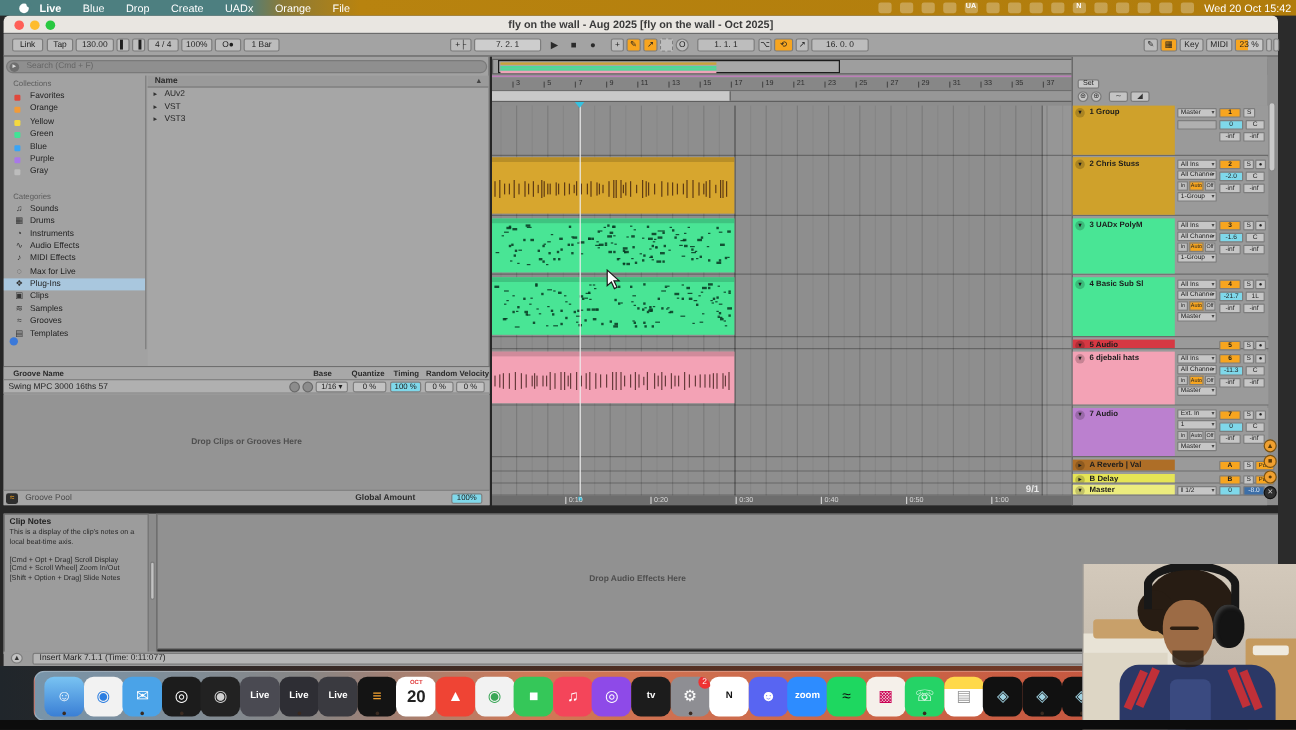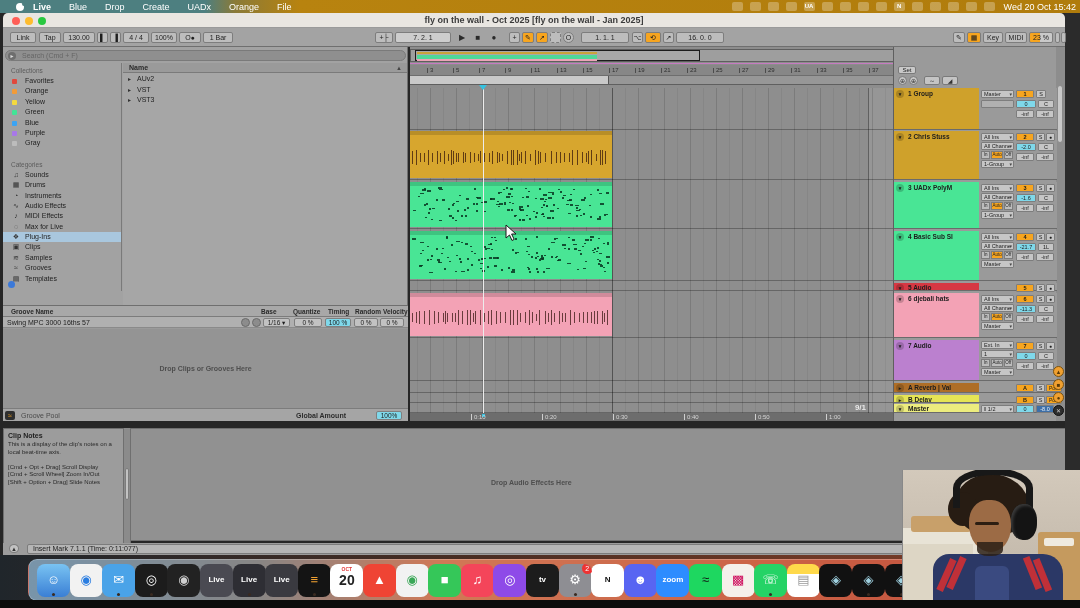--- a/index.html
+++ b/index.html
@@ -203,21 +203,21 @@
           <span class="mb-ic"></span>
         </div>
       <span class="mb-clock">Wed 20 Oct 15:42</span>
     </div>
   </div>
 
   <div class="titlebar">
     <div class="tl r"></div>
     <div class="tl y"></div>
     <div class="tl g"></div>
-    <div class="wtitle">fly on the wall - Oct 2025  [fly on the wall - Jan 2025]</div>
+    <div class="wtitle">fly on the wall - Aug 2025  [fly on the wall - Oct 2025]</div>
   </div>
 
   <div class="transport">
     <div class="tbox" style="left:7px;width:26px;">Link</div>
     <div class="tbox" style="left:36px;width:22px;">Tap</div>
     <div class="tbox" style="left:60px;width:32px;">130.00</div>
     <div class="tbox" style="left:94px;width:11px;">▌</div>
     <div class="tbox" style="left:107px;width:11px;">▐</div>
     <div class="tbox" style="left:120px;width:26px;">4 / 4</div>
     <div class="tbox" style="left:148px;width:26px;">100%</div>

